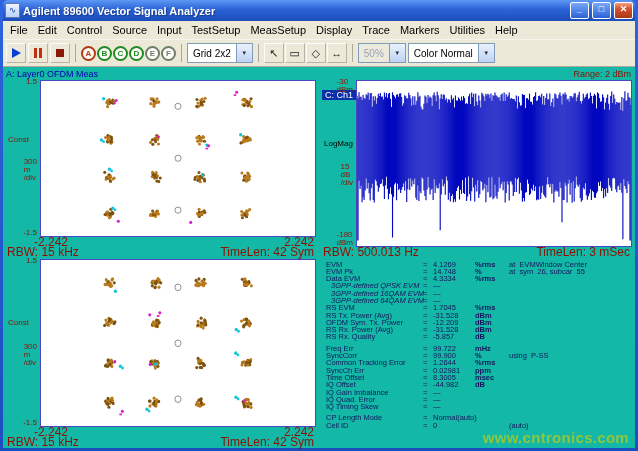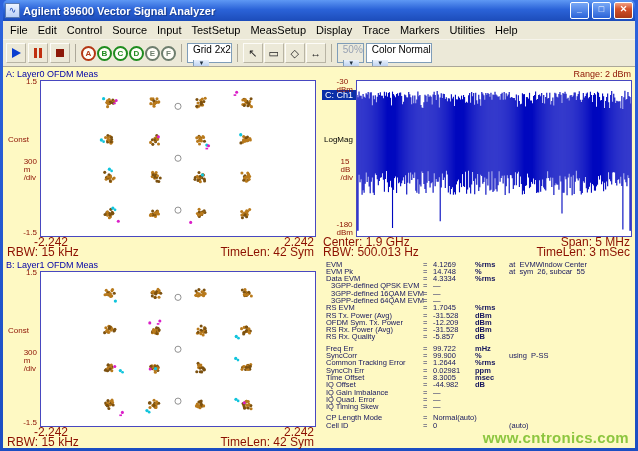--- a/index.html
+++ b/index.html
@@ -15,45 +15,45 @@
   .menu-item{padding:1px 5px;color:#000;}
   .toolbar{height:26px;flex:none;display:flex;align-items:center;gap:2px;padding:0 3px;background:#ece9d8;border-bottom:1px solid #aca899;}
   .tbtn{width:20px;height:20px;display:flex;align-items:center;justify-content:center;background:#ece9d8;border:1px solid;border-color:#fdfcf8 #b8b4a4 #b8b4a4 #fdfcf8;box-sizing:border-box;}
   .tbtn.tool{font-size:11px;color:#222;}
   .tsep{width:1px;height:18px;background:#aca899;margin:0 3px;flex:none;}
   .icon-play{width:0;height:0;border-left:9px solid #0a3ed0;border-top:5px solid transparent;border-bottom:5px solid transparent;}
   .icon-pause{width:8px;height:10px;border-left:3px solid #c03010;border-right:3px solid #c03010;box-sizing:border-box;}
   .icon-stop{width:8px;height:8px;background:#8c1808;}
   #trace-buttons,#tool-buttons{display:flex;gap:1px;align-items:center;}
   .tcircle{width:15px;height:15px;border-radius:50%;border:2px solid #888;background:#fffef8;font-size:8px;font-weight:bold;display:inline-flex;align-items:center;justify-content:center;box-sizing:border-box;}
-  .combo{height:18px;background:#fff;border:1px solid #7f9db9;display:flex;align-items:flex-start;font-size:10px;padding-left:5px;gap:5px;color:#000;flex-direction:column;}
+  .combo{height:18px;background:#fff;border:1px solid #7f9db9;display:flex;align-items:center;font-size:10px;padding-left:5px;gap:5px;color:#000;}
   .combo .arrow{width:15px;height:100%;background:linear-gradient(#eaf1fc,#bed3f2);border-left:1px solid #7f9db9;font-size:6px;display:flex;align-items:center;justify-content:center;color:#234;}
   .combo.disabled{background:#eceadc;color:#98a2b4;}
-  .client{flex:1;min-height:0;background:#fef9c3;display:grid;grid-template-columns:316px 316px;grid-template-rows:1fr 1fr;}
+  .client{flex:1;min-height:0;background:#14b8a6;display:grid;grid-template-columns:316px 316px;grid-template-rows:1fr 1fr;}
   .pane{display:flex;flex-direction:column;min-height:0;min-width:0;padding:1px 3px;box-sizing:border-box;position:relative;}
   .pane-header{height:12px;flex:none;display:flex;align-items:center;font-size:9px;color:#0000a8;}
   .pane-title.sel{background:#0a2fa8;color:#fff;padding:0 3px;margin-top:42px;}
   .pane-range{margin-left:auto;color:#8c1000;padding-right:1px;}
   .pane-body{flex:1;min-height:0;display:flex;}
   .gutter{width:34px;flex:none;position:relative;font-size:8px;color:#8c1000;}
   .gutter .lab{position:absolute;right:3px;text-align:left;line-height:8px;}
   .g-top{top:-2px;}
   .g-mid1{top:36%;left:2px;right:auto;text-align:left;}
   .g-mid1.black{color:#000;}
   .g-mid2{top:50%;}
   .g-bot{bottom:0;}
   .plot{flex:1;min-width:0;border:1px solid #4848c0;background:#fff;position:relative;}
   .plot svg{position:absolute;left:0;top:0;width:100%;height:100%;}
   .pane-footer{flex:none;font-size:12px;color:#8c1000;}
   .f-row{display:flex;justify-content:space-between;line-height:10px;padding:0 2px 0 28px;}
   .f-row.wide{padding-left:1px;}
   .err-body{flex:1;min-height:0;overflow:hidden;padding:2px 0 0 4px;font-size:7.5px;line-height:7.3px;color:#16165e;}
   .err-row{display:flex;white-space:pre;}
   .err-label{width:97px;flex:none;box-sizing:border-box;}
-  .err-label.ind{padding-left:5px;}
+  .err-label.ind{padding-left:5px;font-style:italic;}
   .err-eq{width:10px;flex:none;}
   .err-val{width:42px;flex:none;}
   .err-unit{width:34px;flex:none;font-weight:bold;}
   .err-gap{height:4px;}
   .watermark{position:absolute;right:9px;bottom:5px;z-index:5;font-size:15px;font-weight:bold;color:#8dc63f;letter-spacing:.3px;}
 </style>
 </head>
 <body>
 
 <div class="window">
@@ -746,34 +746,27 @@
                   <line x1="267" y1="10.8" x2="267" y2="91.5"></line>
                   <line x1="268" y1="14.6" x2="268" y2="94.1"></line>
                   <line x1="269" y1="15.6" x2="269" y2="145.5"></line>
                   <line x1="270" y1="21.9" x2="270" y2="145.5"></line>
                 </g>
               </svg>
           </div>
         </div>
         <div class="pane-footer">
           <div class="f-row wide">
-              <span>Center: 1.9 GHz</span>
-              <span>Span: 5 MHz</span>
-            </div>
-          <div class="f-row wide">
               <span>RBW: 500.013 Hz</span>
               <span>TimeLen: 3 mSec</span>
             </div>
         </div>
       </div>
 
       <div class="pane">
-        <div class="pane-header">
-          <span class="pane-title">B: Layer1 OFDM Meas</span>
-        </div>
         <div class="pane-body">
           <div class="gutter">
             <span class="lab g-top">1.5</span>
             <span class="lab g-mid1">Const</span>
             <span class="lab g-mid2">
               <div>300</div>
                 <div>m</div>
                 <div>/div</div>
             </span>
             <span class="lab g-bot">-1.5</span>

